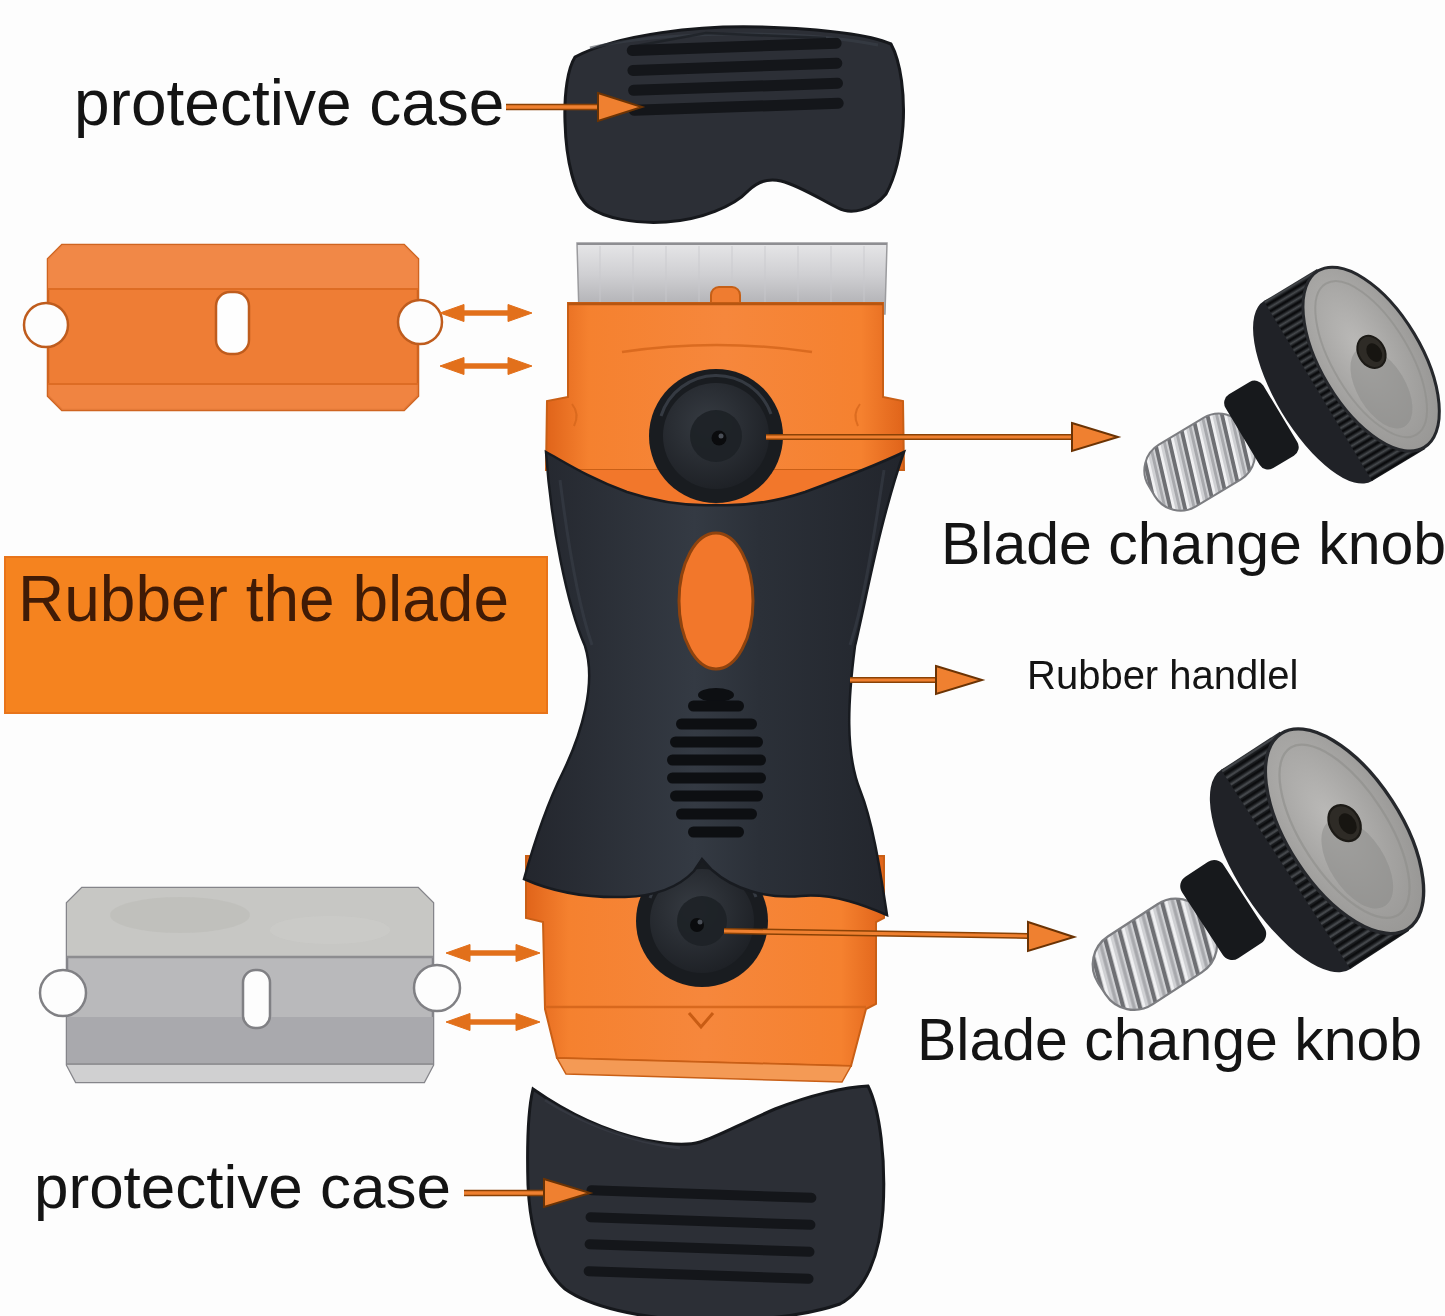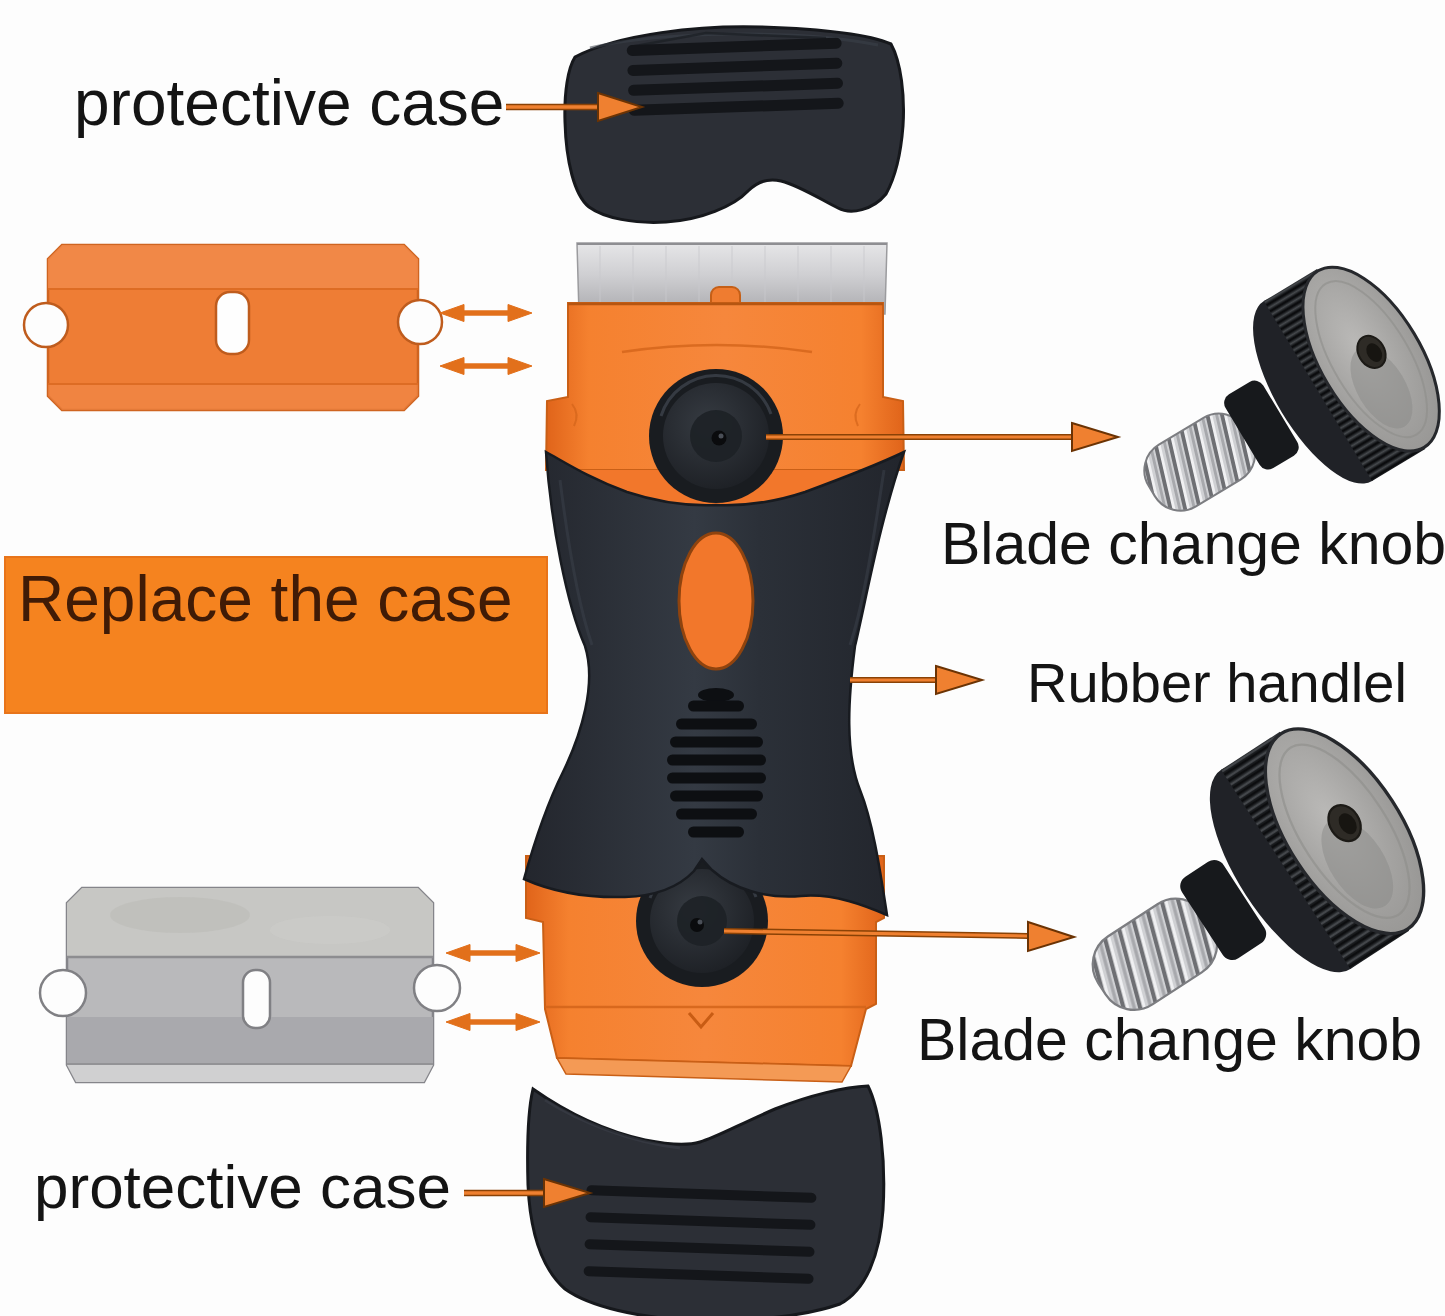--- a/index.html
+++ b/index.html
@@ -13,21 +13,21 @@
   .stage svg{position:absolute;left:0;top:0;}
   .lbl{
     position:absolute;
     color:#141414;
     line-height:1;
     white-space:nowrap;
     letter-spacing:0;
   }
   .lbl-top-case   {left:74px;  top:71px;   font-size:64px;}
   .lbl-knob-1     {left:941px; top:515px;  font-size:59px;}
-  .lbl-rubber     {left:1027px;top:655px;  font-size:56px;text-align:right;}
+  .lbl-rubber     {left:1027px;top:655px;  font-size:40px;text-align:right;}
   .lbl-knob-2     {left:917px; top:1011px; font-size:59px;}
   .lbl-bottom-case{left:34px;  top:1156px; font-size:62px;}
   .note-box{
     position:absolute;
     left:4px; top:556px;
     width:544px; height:158px;
     background:#f5831f;
     border:2px solid #e8741a;
     box-sizing:border-box;
     padding:6px 0 0 12px;
@@ -305,21 +305,21 @@
       <polygon points="540,953 516,944.5 516,961.5" stroke-width="1"></polygon>
       <line x1="470" y1="1022" x2="516" y2="1022" stroke-width="5.5"></line>
       <polygon points="446,1022 470,1013.5 470,1030.5" stroke-width="1"></polygon>
       <polygon points="540,1022 516,1013.5 516,1030.5" stroke-width="1"></polygon>
     </g>
   </svg>
 
   <div class="lbl lbl-top-case">protective case</div>
 
   <div class="note-box">
-    <div class="line">Replace the case</div>
+    <div class="line">Rubber the blade</div>
   </div>
 
   <div class="lbl lbl-knob-1">Blade change knob</div>
 
   <div class="lbl lbl-rubber">Rubber handlel</div>
 
   <div class="lbl lbl-knob-2">Blade change knob</div>
 
   <div class="lbl lbl-bottom-case">protective case</div>
 </div>

